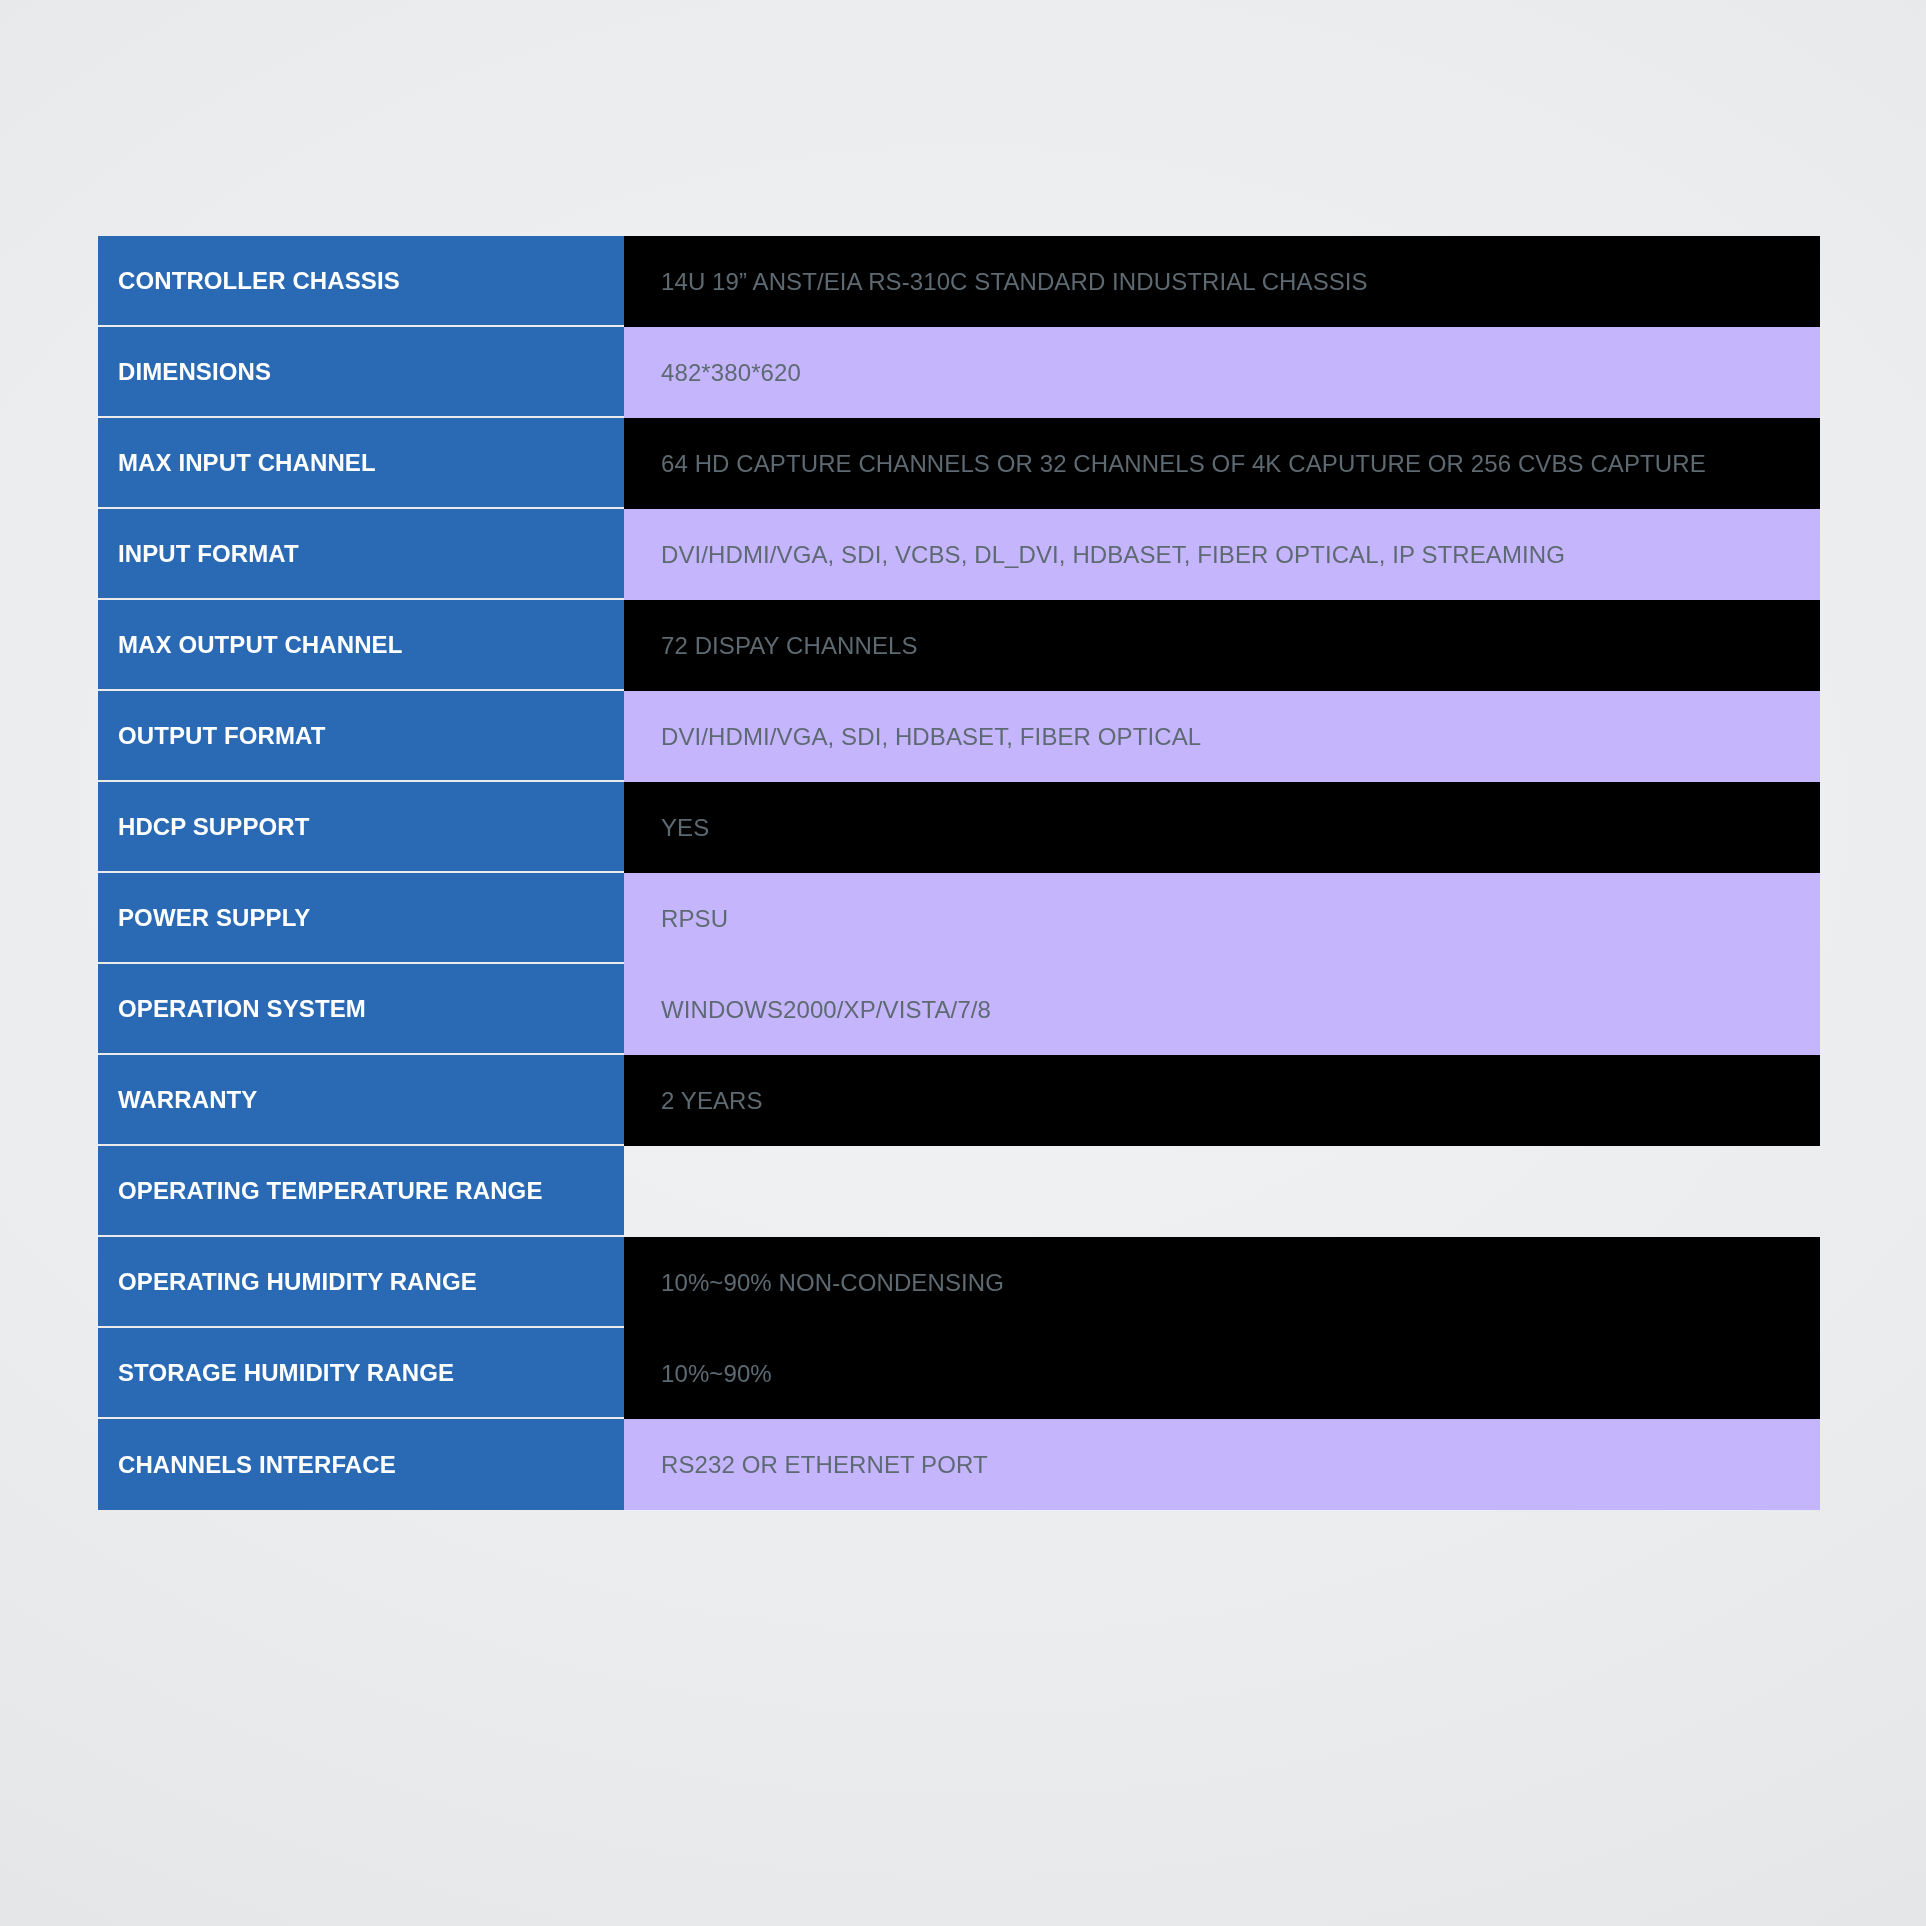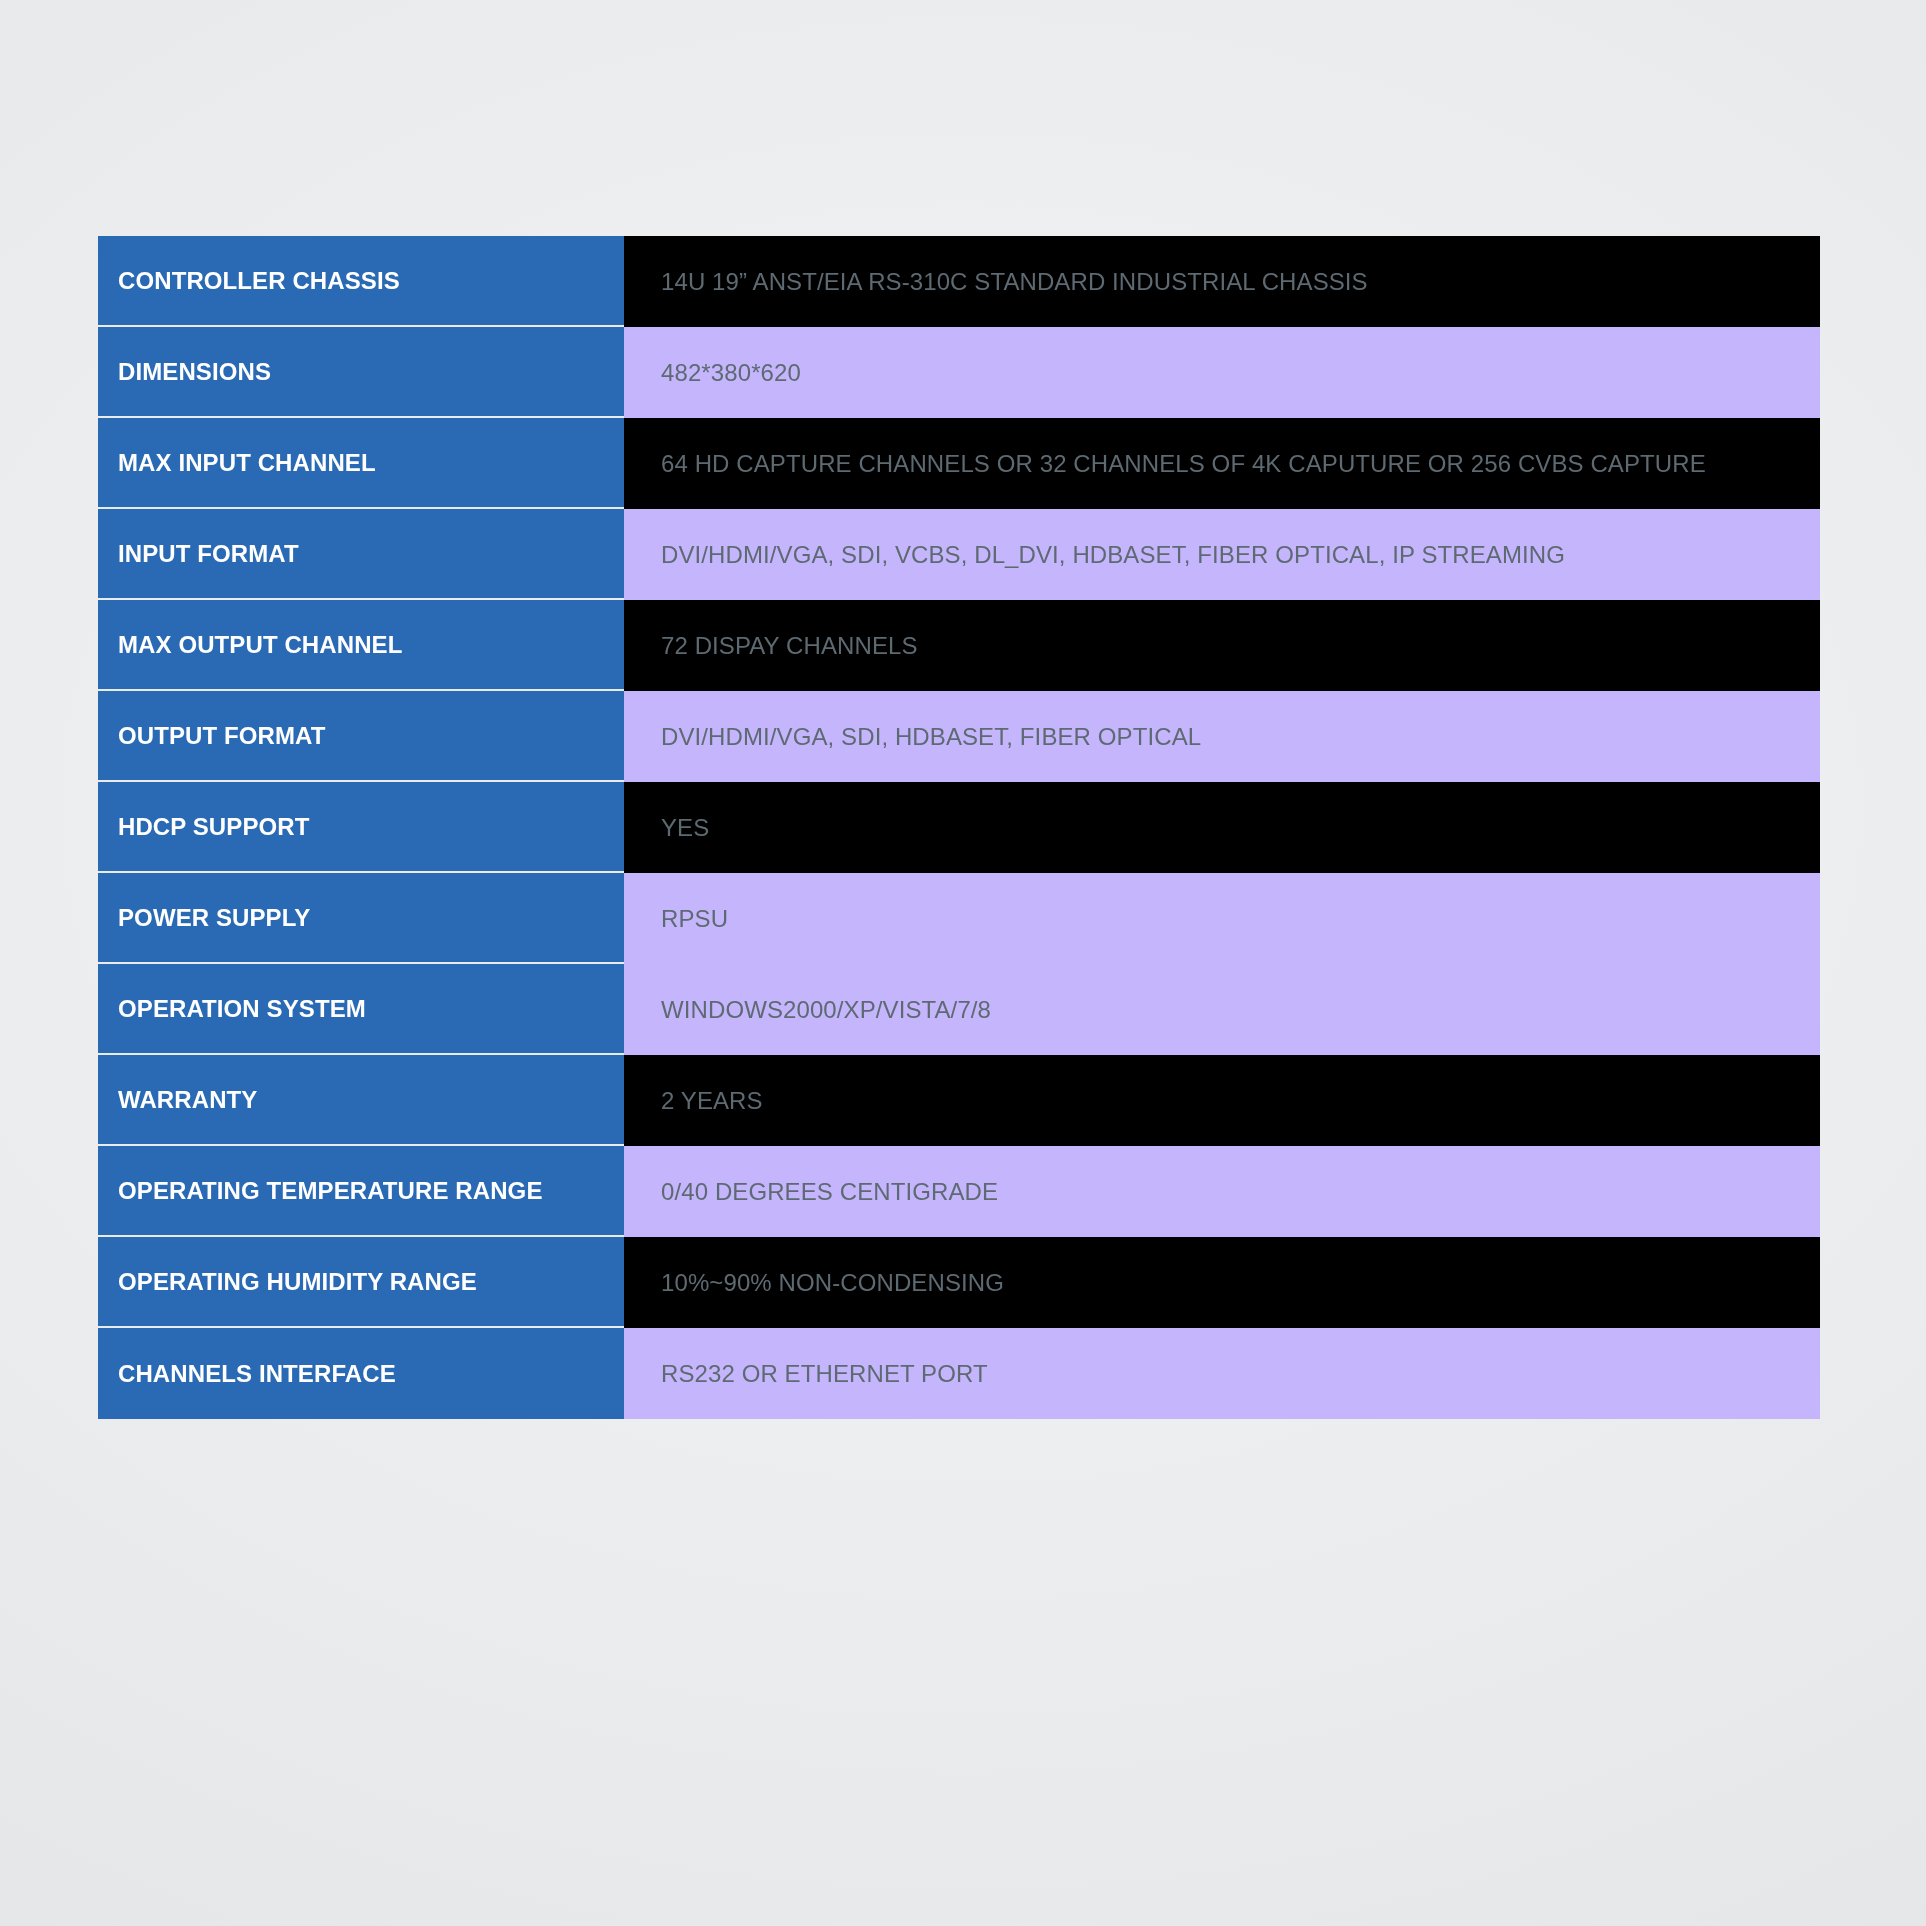--- a/index.html
+++ b/index.html
@@ -111,24 +111,27 @@
     <div class="spec-row">
       <div class="spec-label">OPERATION SYSTEM</div>
       <div class="spec-value">WINDOWS2000/XP/VISTA/7/8</div>
     </div>
     <div class="spec-row alt">
       <div class="spec-label">WARRANTY</div>
       <div class="spec-value">2 YEARS</div>
     </div>
     <div class="spec-row">
       <div class="spec-label">OPERATING TEMPERATURE RANGE</div>
-      <div class="spec-value">0/40 DEGREES CENTIGRADE</div>
     </div>
     <div class="spec-row alt">
       <div class="spec-label">OPERATING HUMIDITY RANGE</div>
       <div class="spec-value">10%~90% NON-CONDENSING</div>
+    </div>
+    <div class="spec-row alt">
+      <div class="spec-label">STORAGE HUMIDITY RANGE</div>
+      <div class="spec-value">10%~90%</div>
     </div>
     <div class="spec-row">
       <div class="spec-label">CHANNELS INTERFACE</div>
       <div class="spec-value">RS232 OR ETHERNET PORT</div>
     </div>
   </div>
 
 
 </body></html>

